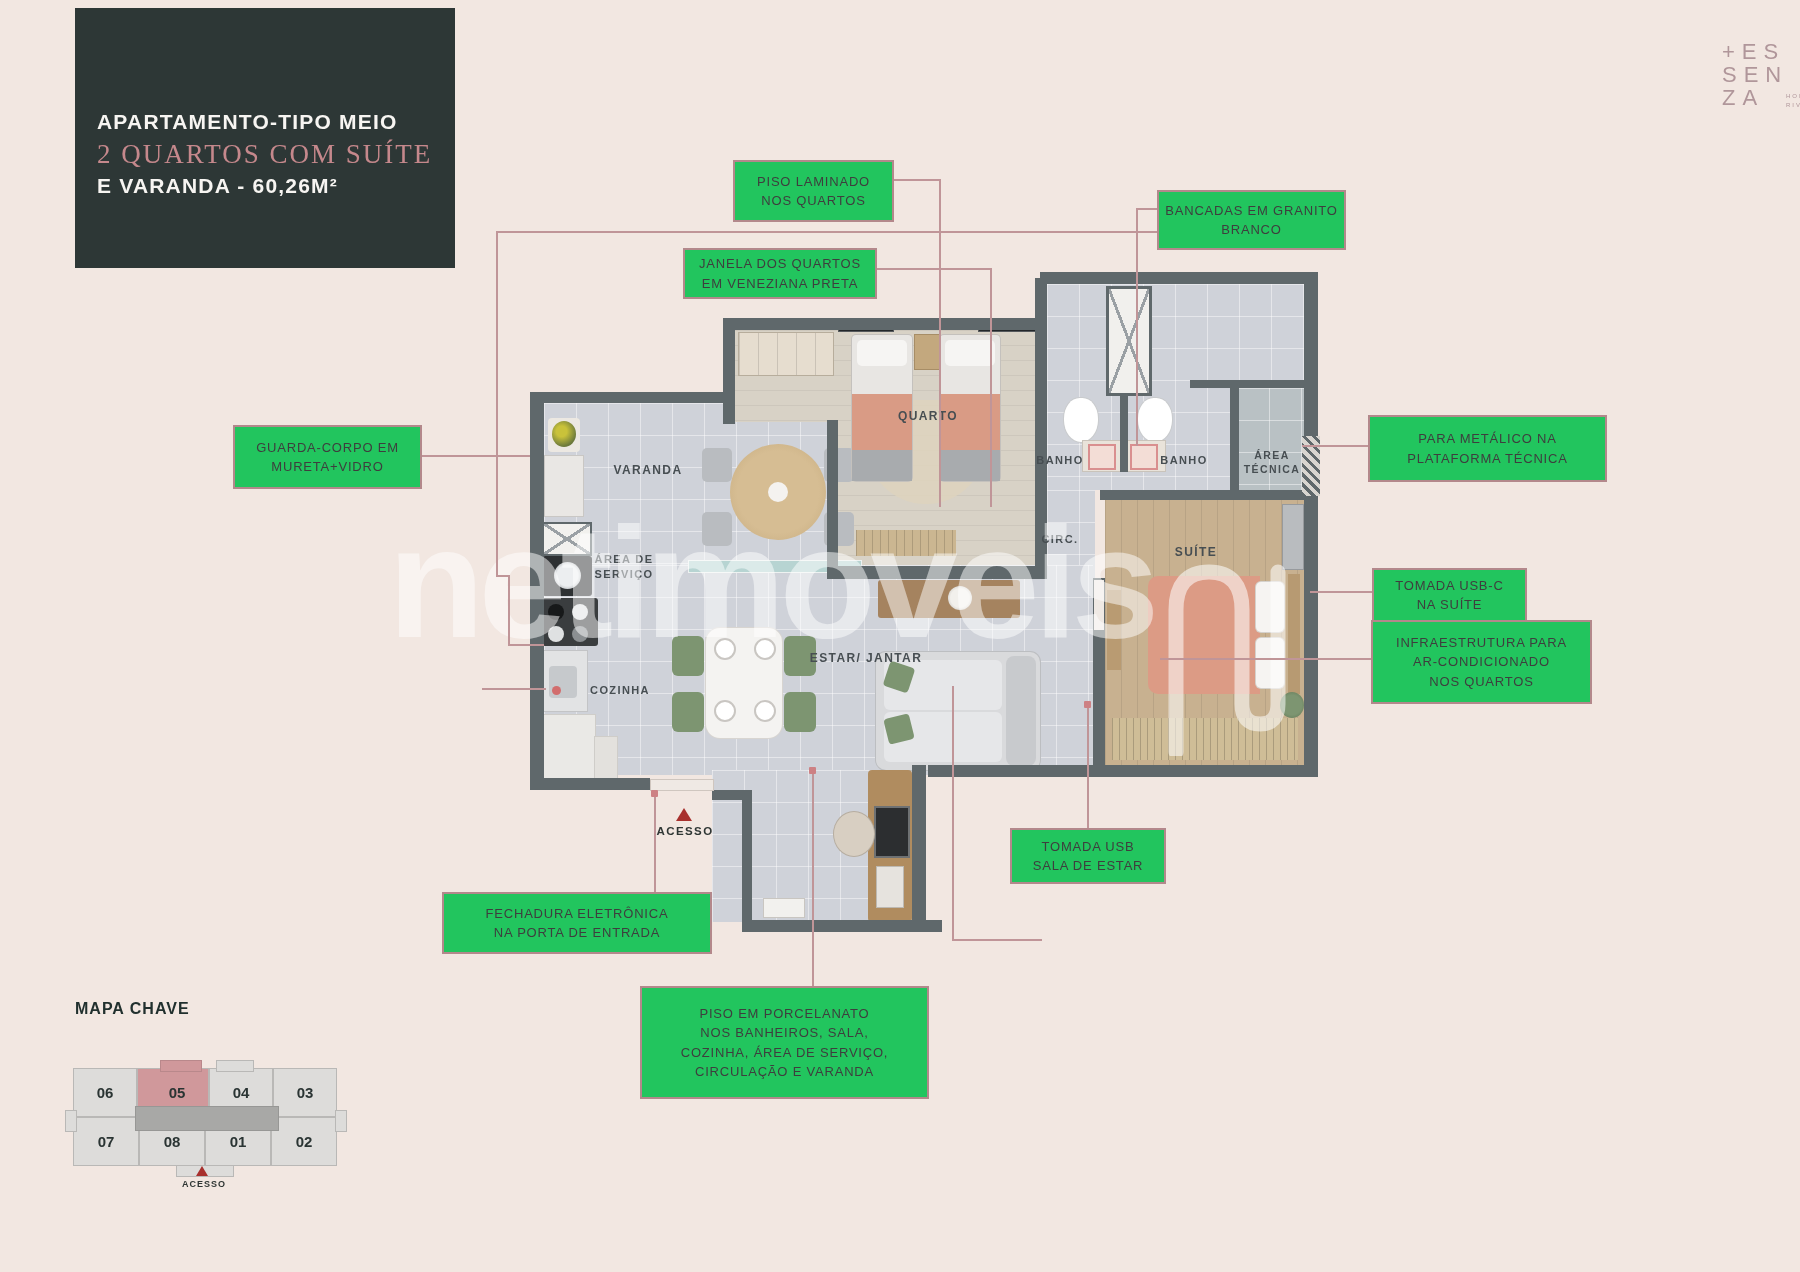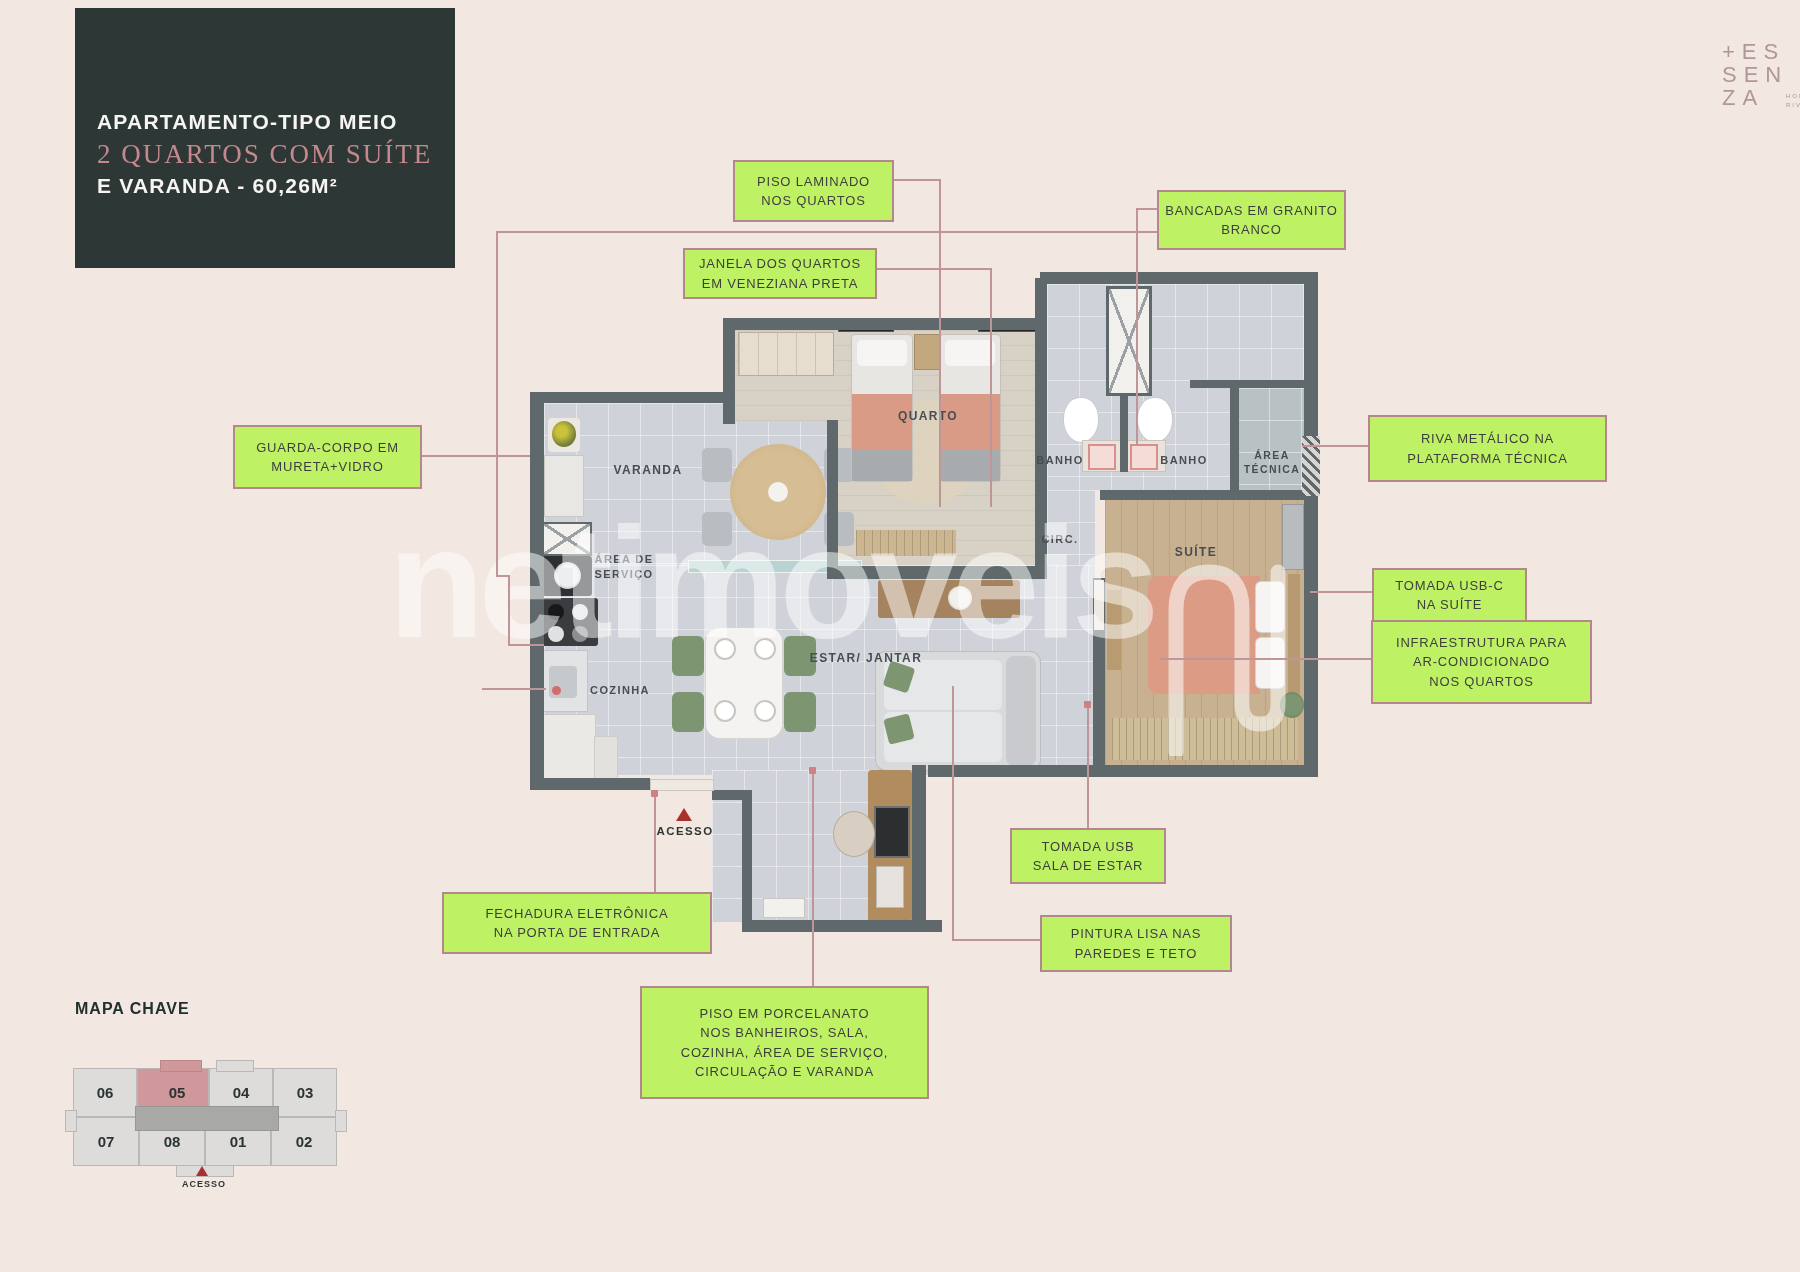--- a/index.html
+++ b/index.html
@@ -12,21 +12,21 @@
   .t1{color:#f7f5f2;font-size:21px;font-weight:bold;letter-spacing:1.2px;}
   .t2{color:#c5888c;font-size:27px;font-family:"Liberation Serif",serif;letter-spacing:2px;margin:5px 0 4px 0;}
   .t3{color:#f7f5f2;font-size:21px;font-weight:bold;letter-spacing:1.2px;}
 
   
   .logo{position:absolute;left:1694px;top:40px;color:#b0969a;z-index:20;line-height:1.05;margin-left:28px;}
   .logo .row{font-size:22px;letter-spacing:7px;font-weight:400;}
   .logo-sub{position:absolute;left:64px;top:52px;font-size:6px;letter-spacing:2px;color:#b0969a;line-height:1.5;}
 
   
-  .callout{position:absolute;border:2px solid #b3888b;background:#bef264;display:flex;align-items:center;justify-content:center;z-index:60;}
+  .callout{position:absolute;border:2px solid #b3888b;background:#22c55e;display:flex;align-items:center;justify-content:center;z-index:60;}
   .callout span{display:block;text-align:center;color:#3e3e3e;font-size:13px;letter-spacing:.8px;line-height:1.5;white-space:pre-line;}
 
   
   .ll{position:absolute;background:#c09598;z-index:55;}
   .dot{position:absolute;width:7px;height:7px;background:#cd8184;z-index:56;border-radius:1px;}
 
   
   .wall{position:absolute;background:#5f686b;z-index:10;}
   .floor{position:absolute;background-color:#cfd2d9;background-image:linear-gradient(rgba(255,255,255,.45) 1px,transparent 1px),linear-gradient(90deg,rgba(255,255,255,.45) 1px,transparent 1px);background-size:32px 32px;z-index:2;}
   .wood{position:absolute;background-color:#c8b190;background-image:linear-gradient(90deg,rgba(0,0,0,.08) 1px,transparent 1px);background-size:16px 100%;z-index:3;}
@@ -245,39 +245,35 @@
     </div>
   <div class="callout" style="left:683px;top:248px;width:190px;height:47px;">
     <span>JANELA DOS QUARTOS
 EM VENEZIANA PRETA</span>
     </div>
   <div class="callout" style="left:233px;top:425px;width:185px;height:60px;">
     <span>GUARDA-CORPO EM
 MURETA+VIDRO</span>
     </div>
   <div class="callout" style="left:1368px;top:415px;width:235px;height:63px;">
-    <span>RIVA METÁLICO NA
+    <span>PARA METÁLICO NA
 PLATAFORMA TÉCNICA</span>
     </div>
   <div class="callout" style="left:1372px;top:568px;width:151px;height:50px;">
     <span>TOMADA USB-C
 NA SUÍTE</span>
     </div>
   <div class="callout" style="left:1371px;top:620px;width:217px;height:80px;">
     <span>INFRAESTRUTURA PARA
 AR-CONDICIONADO
 NOS QUARTOS</span>
     </div>
   <div class="callout" style="left:1010px;top:828px;width:152px;height:52px;">
     <span>TOMADA USB
 SALA DE ESTAR</span>
-    </div>
-  <div class="callout" style="left:1040px;top:915px;width:188px;height:53px;">
-    <span>PINTURA LISA NAS
-PAREDES E TETO</span>
     </div>
   <div class="callout" style="left:442px;top:892px;width:266px;height:58px;">
     <span>FECHADURA ELETRÔNICA
 NA PORTA DE ENTRADA</span>
     </div>
   <div class="callout" style="left:640px;top:986px;width:285px;height:109px;">
     <span>PISO EM PORCELANATO
 NOS BANHEIROS, SALA,
 COZINHA, ÁREA DE SERVIÇO,
 CIRCULAÇÃO E VARANDA</span>

